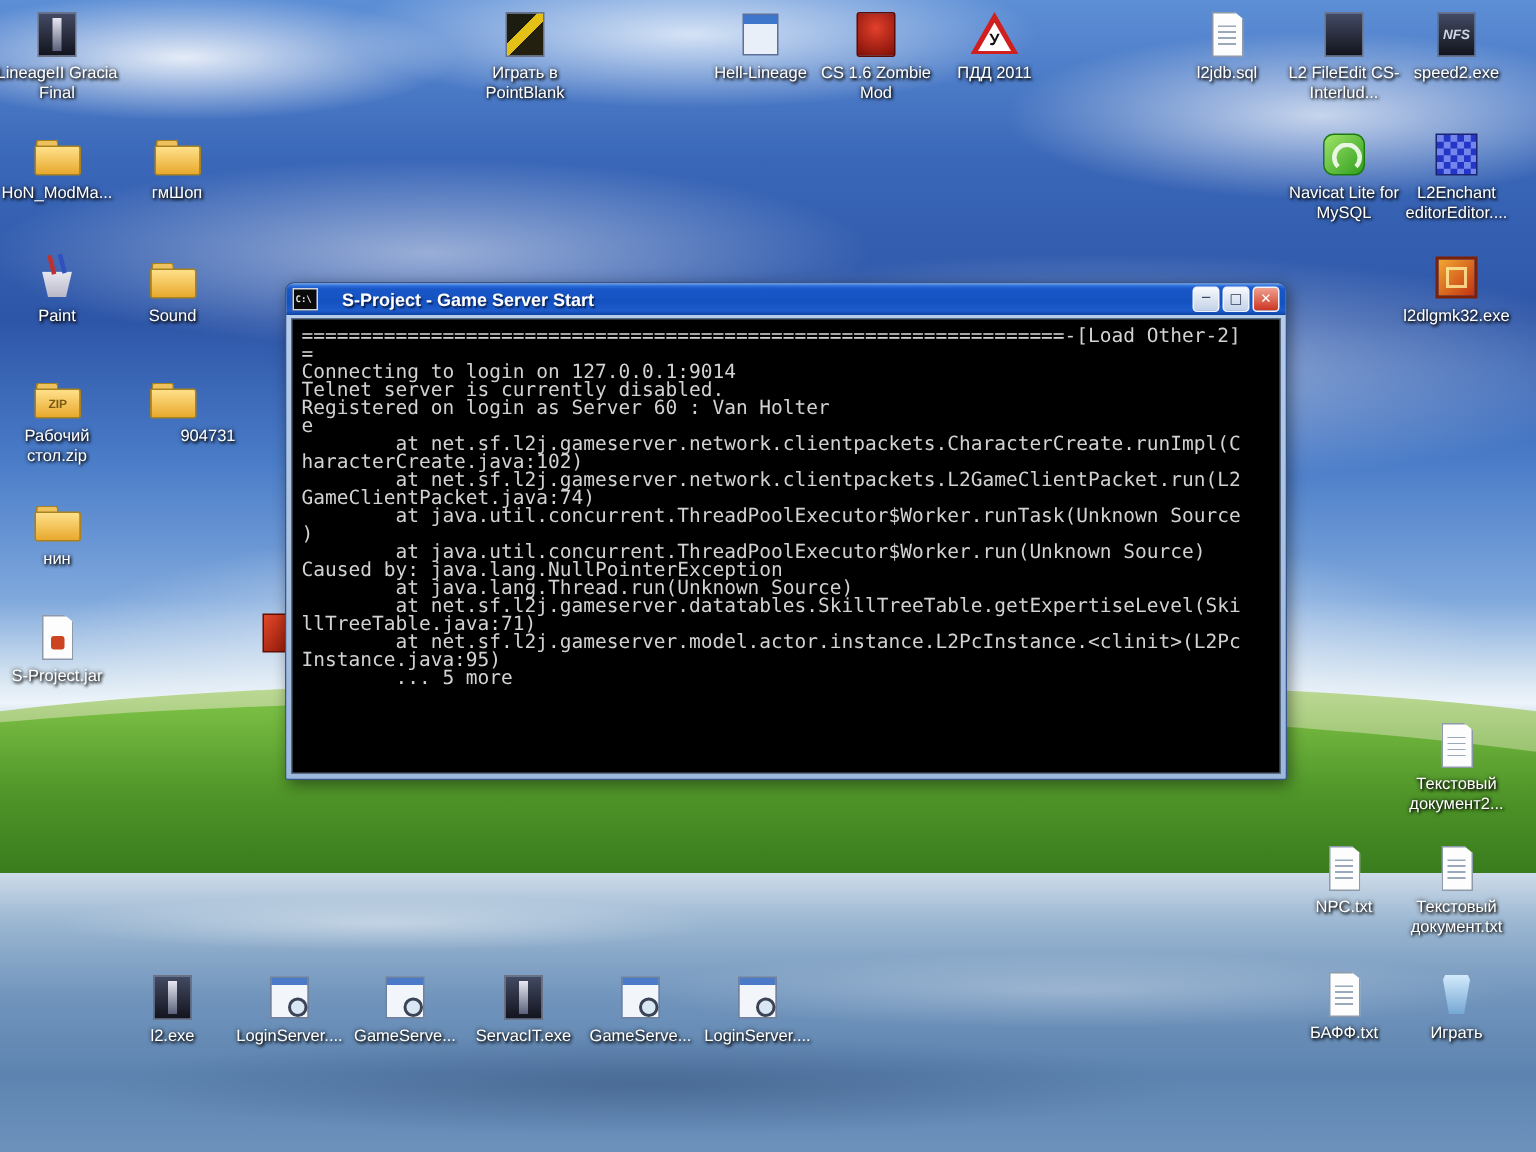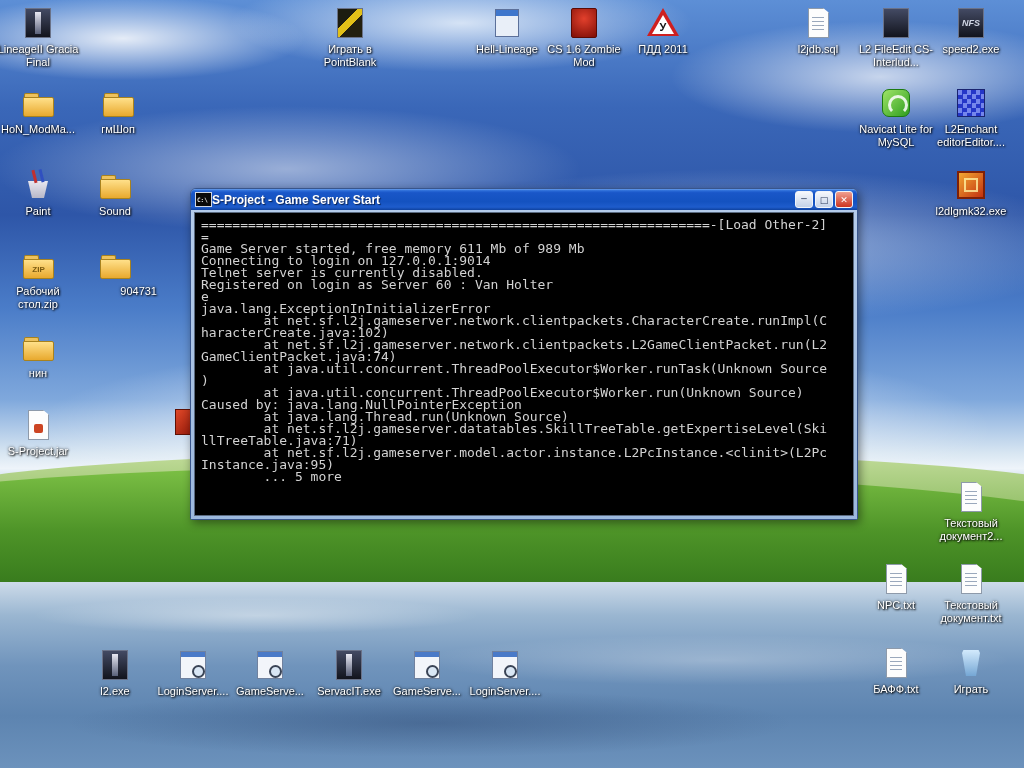--- a/index.html
+++ b/index.html
@@ -72,21 +72,21 @@
   
   .ig.recycle::after{content:"";position:absolute;left:8px;top:4px;width:18px;height:26px;background:linear-gradient(180deg,rgba(215,238,255,.95),rgba(118,168,214,.95));clip-path:polygon(8% 0,92% 0,100% 12%,78% 100%,22% 100%,0 12%)}
   
   .ig.reddot::after{content:"";position:absolute;inset:4px 6px;background:linear-gradient(135deg,#e04828,#8e1608);border:1px solid #5e1004}
 
   
   .window{position:absolute;left:190px;top:188px;width:668px;height:332px;z-index:10;
     display:flex;flex-direction:column;box-sizing:border-box;
     background:#9db9dc;border:1px solid #38558c;border-radius:6px 6px 2px 2px;
     box-shadow:2px 3px 10px rgba(0,0,0,.45)}
-  .titlebar{height:21px;flex:0 0 21px;border-radius:5px 5px 0 0;display:flex;align-items:center;gap:0;padding:0 4px;
+  .titlebar{height:21px;flex:0 0 21px;border-radius:5px 5px 0 0;display:flex;align-items:center;gap:16px;padding:0 4px;
     background:linear-gradient(180deg,#6aa0ee 0%,#2b6cd8 8%,#1956c8 18%,#1452c0 60%,#1e5ccc 86%,#0e42a0 100%)}
   .w-icon{width:15px;height:13px;background:#0a0a0a;border:1px solid #cfd6e2;display:flex;align-items:center;justify-content:flex-start;flex:0 0 auto}
   .w-icon span{font:700 6px "DejaVu Sans Mono",monospace;color:#e8e8e8;padding-left:1px}
   .w-title{flex:1;font:700 12px "Liberation Sans",sans-serif;color:#fff;text-shadow:1px 1px 1px #0a2050;white-space:nowrap;overflow:hidden}
   .w-btns{display:flex;gap:2px;flex:0 0 auto}
   .wbtn{width:18px;height:17px;border-radius:3px;display:inline-flex;align-items:center;justify-content:center;
     font:700 9px "DejaVu Sans",sans-serif;border:1px solid #f0f4fa;box-sizing:border-box;cursor:pointer}
   .wbtn.min,.wbtn.max{background:linear-gradient(180deg,#f6f8fc,#c4d2e8);color:#2a3a5a}
   .wbtn.min{align-items:flex-end;padding-bottom:3px}
   .wbtn.close{background:linear-gradient(180deg,#f0a090,#cc3420);color:#fff}
@@ -240,26 +240,24 @@
       <span class="w-btns">
         <span class="wbtn min">─</span>
         <span class="wbtn max">□</span>
         <span class="wbtn close">✕</span>
       </span>
     </div>
     <div class="wbody">
       <div class="console">
           <div class="cline">=================================================================-[Load Other-2]</div>
           <div class="cline">=</div>
-          <div class="cline">Game Server started, free memory 611 Mb of 989 Mb</div>
           <div class="cline">Connecting to login on 127.0.0.1:9014</div>
           <div class="cline">Telnet server is currently disabled.</div>
           <div class="cline">Registered on login as Server 60 : Van Holter</div>
           <div class="cline">e</div>
-          <div class="cline">java.lang.ExceptionInInitializerError</div>
           <div class="cline">        at net.sf.l2j.gameserver.network.clientpackets.CharacterCreate.runImpl(C</div>
           <div class="cline">haracterCreate.java:102)</div>
           <div class="cline">        at net.sf.l2j.gameserver.network.clientpackets.L2GameClientPacket.run(L2</div>
           <div class="cline">GameClientPacket.java:74)</div>
           <div class="cline">        at java.util.concurrent.ThreadPoolExecutor$Worker.runTask(Unknown Source</div>
           <div class="cline">)</div>
           <div class="cline">        at java.util.concurrent.ThreadPoolExecutor$Worker.run(Unknown Source)</div>
           <div class="cline">Caused by: java.lang.NullPointerException</div>
           <div class="cline">        at java.lang.Thread.run(Unknown Source)</div>
           <div class="cline">        at net.sf.l2j.gameserver.datatables.SkillTreeTable.getExpertiseLevel(Ski</div>

